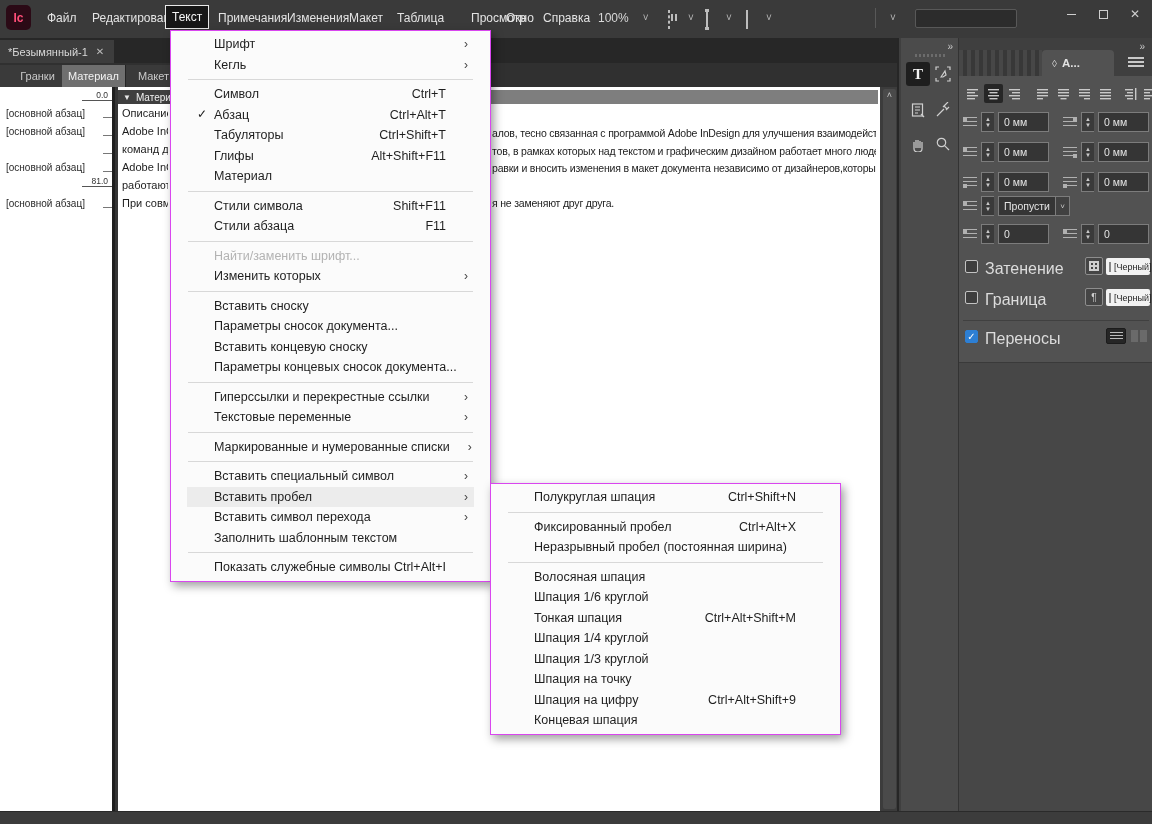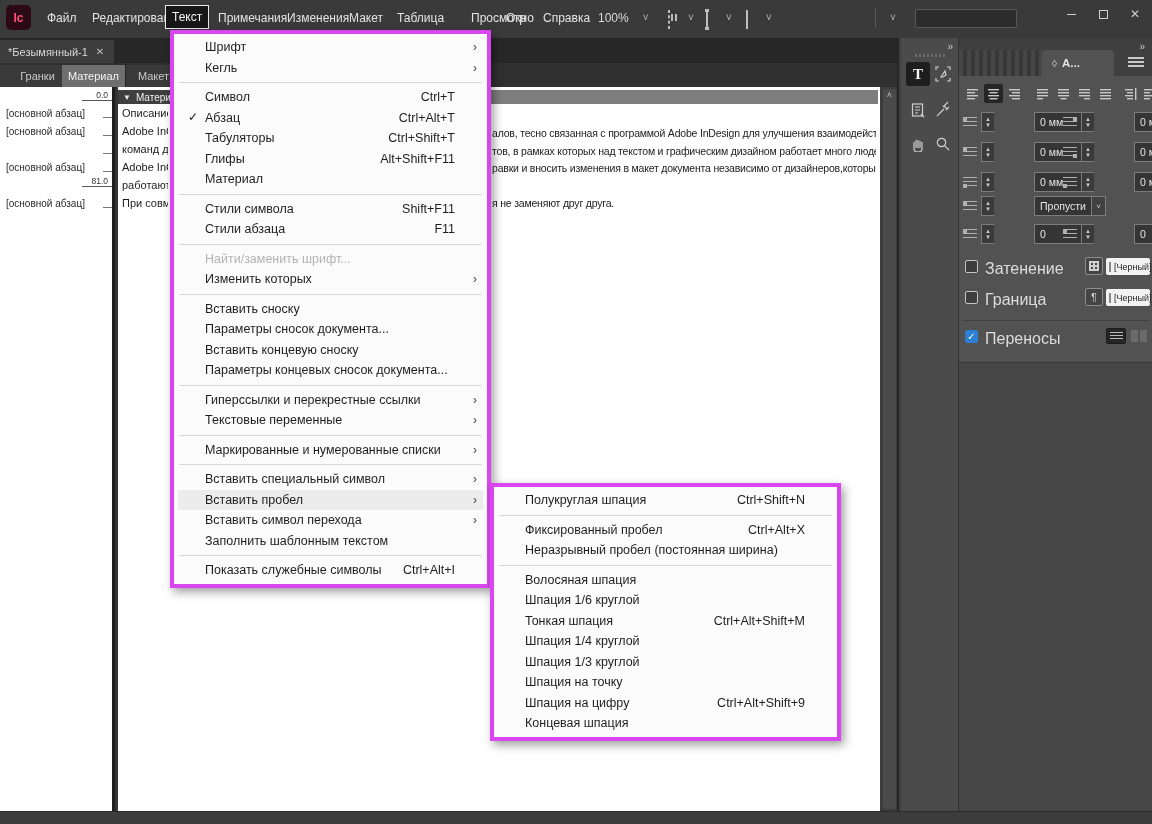--- a/index.html
+++ b/index.html
@@ -77,41 +77,41 @@
   #panel-menu i{height:2px;background:#c9c9c9;display:block;}
   #panel-body{position:absolute;left:60px;top:38px;width:195px;height:286px;background:#525252;}
   #panel-rest{position:absolute;left:60px;top:324px;width:195px;height:449px;background:#474747;border-top:1px solid #3a3a3a;}
   .al-btn{position:absolute;top:8px;width:19px;height:19px;border-radius:2px;display:flex;align-items:center;justify-content:center;}
   .al-btn.sel{background:#262626;}
   .al-btn svg rect{fill:#c9c9c9;}
   .fic{width:14px;height:11px;background:repeating-linear-gradient(to bottom,#b0b0b0 0 1px,transparent 1px 4px);position:relative;}
   .fic i{position:absolute;width:4px;height:4px;background:#b0b0b0;left:0;top:0;}
   .fgrp{position:absolute;display:flex;align-items:center;gap:4px;}
   .spin{width:13px;height:20px;background:#3a3a3a;border:1px solid #7c7c7c;border-right:none;display:flex;flex-direction:column;align-items:center;justify-content:center;color:#c9c9c9;font-size:6px;line-height:6px;}
-  .fval{width:51px;height:20px;background:#353535;border:1px solid #7c7c7c;color:#e4e4e4;font-size:10.5px;display:flex;align-items:center;padding:0 5px;margin-left:36px;}
+  .fval{width:51px;height:20px;background:#353535;border:1px solid #7c7c7c;color:#e4e4e4;font-size:10.5px;display:flex;align-items:center;padding:0 5px;}
   .fdd{width:14px;height:20px;background:#414141;border:1px solid #7c7c7c;border-left:none;color:#c9c9c9;font-size:8px;display:flex;align-items:center;justify-content:center;}
   .cb{position:absolute;width:13px;height:13px;border:1px solid #c3c3c3;background:#3e3e3e;border-radius:2px;}
   .cb.on{background:#2d7fd4;border-color:#2d7fd4;color:#fff;font-size:10px;line-height:12px;text-align:center;}
   .plab{position:absolute;color:#dcdcdc;font-size:16px;}
   .sw-icon{position:absolute;width:18px;height:18px;border:1px solid #8d8d8d;border-radius:2px;background:#454545;display:flex;align-items:center;justify-content:center;color:#d0d0d0;font-size:10px;}
   .grid-g{width:10px;height:10px;background:
      repeating-linear-gradient(to right,#cfcfcf 0 2px,transparent 2px 4px),
      repeating-linear-gradient(to bottom,#cfcfcf 0 2px,transparent 2px 4px);}
   .swatch{position:absolute;width:44px;height:17px;background:#f2f2f2;border-radius:2px;display:flex;align-items:center;gap:3px;padding:0 3px;font-size:9px;color:#222;}
   .swatch i{width:10px;height:10px;background:#111;border:1px solid #888;display:block;}
   .sw-chev{position:absolute;color:#c9c9c9;font-size:8px;}
   #hyp-ic1{position:absolute;width:20px;height:16px;background:#262626;border-radius:2px;border:1px solid #1c1c1c;}
   #hyp-ic1 i{position:absolute;left:3px;top:3px;width:13px;height:9px;background:repeating-linear-gradient(to bottom,#bbb 0 1px,transparent 1px 3px);}
   #hyp-ic2{position:absolute;width:16px;height:12px;display:flex;gap:2px;}
   #hyp-ic2 i{width:7px;height:12px;background:#6a6a6a;display:block;}
   #pdivider{position:absolute;left:4px;width:186px;height:1px;background:#404040;}
 
   
-  .popup{position:absolute;background:#fbfbfb;border:4px solid #d946ef;box-shadow:3px 4px 9px rgba(0,0,0,.38);
-     padding:3px 4px;z-index:50;font-size:12.5px;color:#1e1e1e;}
+  .popup{position:absolute;background:#fbfbfb;border:1px solid #d946ef;box-shadow:3px 4px 9px rgba(0,0,0,.38);
+     padding:3px 16px;z-index:50;font-size:12.5px;color:#1e1e1e;}
   #menu-text{left:170px;top:30px;width:321px;}
   #menu-space{left:490px;top:483px;width:351px;}
   .mi{height:20.5px;display:flex;align-items:center;padding-right:6px;position:relative;}
   .mi .lb{margin-left:27px;white-space:nowrap;}
   .mi .sc{margin-left:auto;margin-right:10px;white-space:nowrap;color:#1e1e1e;}
   .mi .ar{width:12px;text-align:right;color:#444;font-size:12px;flex:0 0 auto;}
   .mi .ck{position:absolute;left:10px;top:2px;color:#222;font-size:12px;}
   .mi.hl{background:#ececec;}
   .mi.dis .lb{color:#b3b3b3;}
   .msep{height:1px;background:#d8d8d8;margin:4px 1px;}

